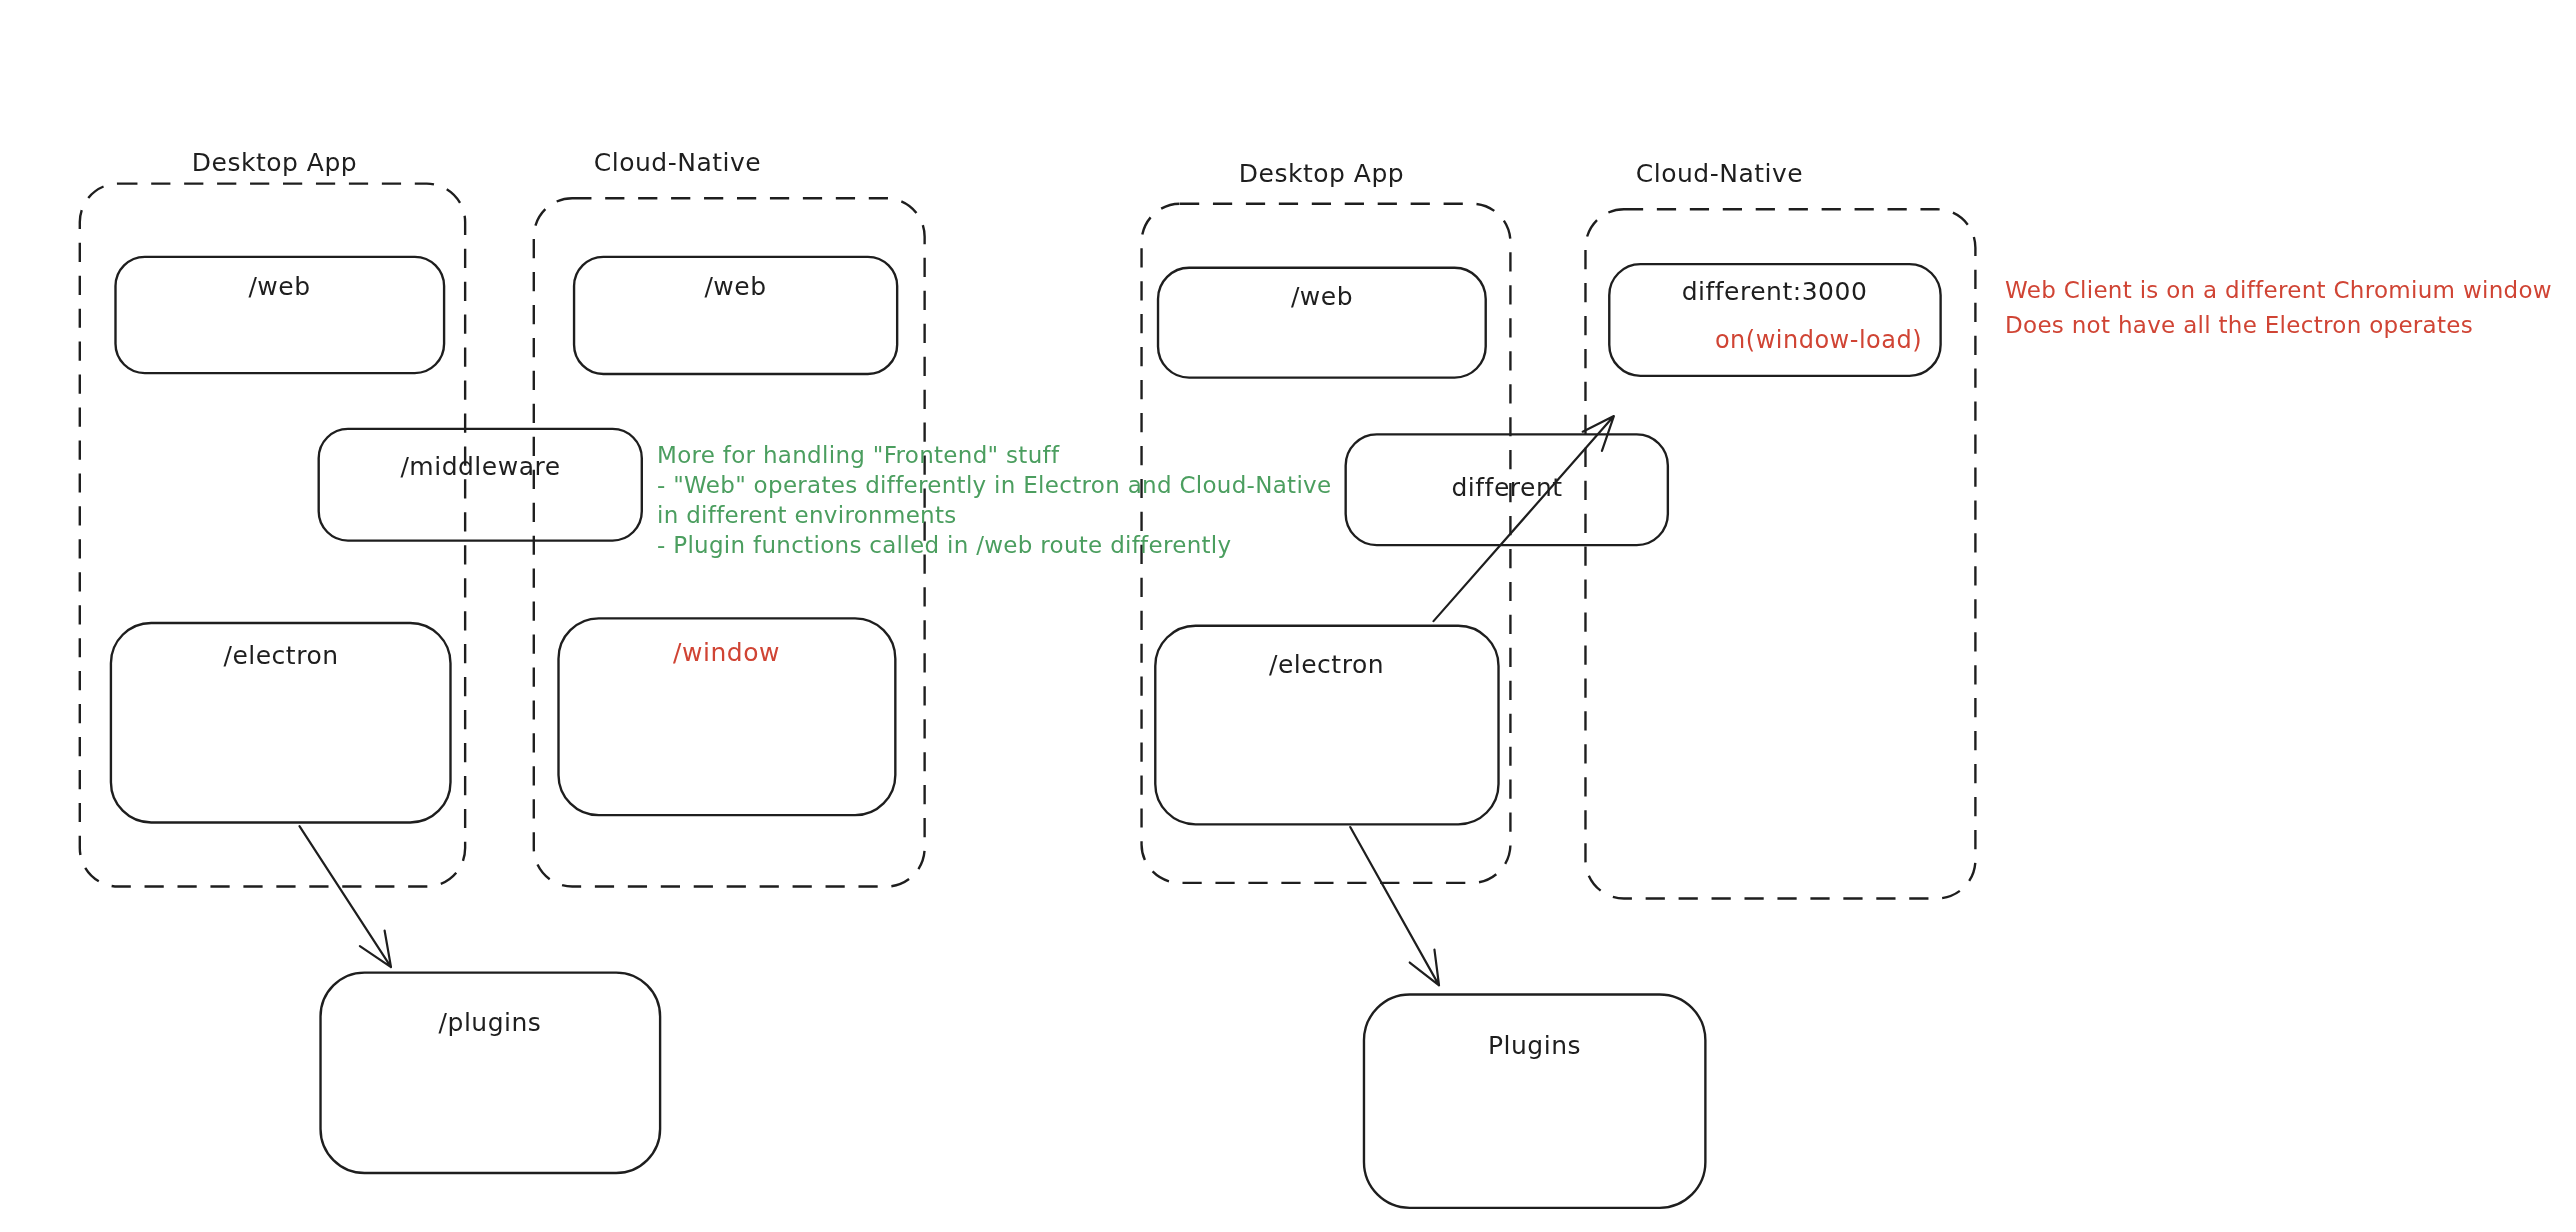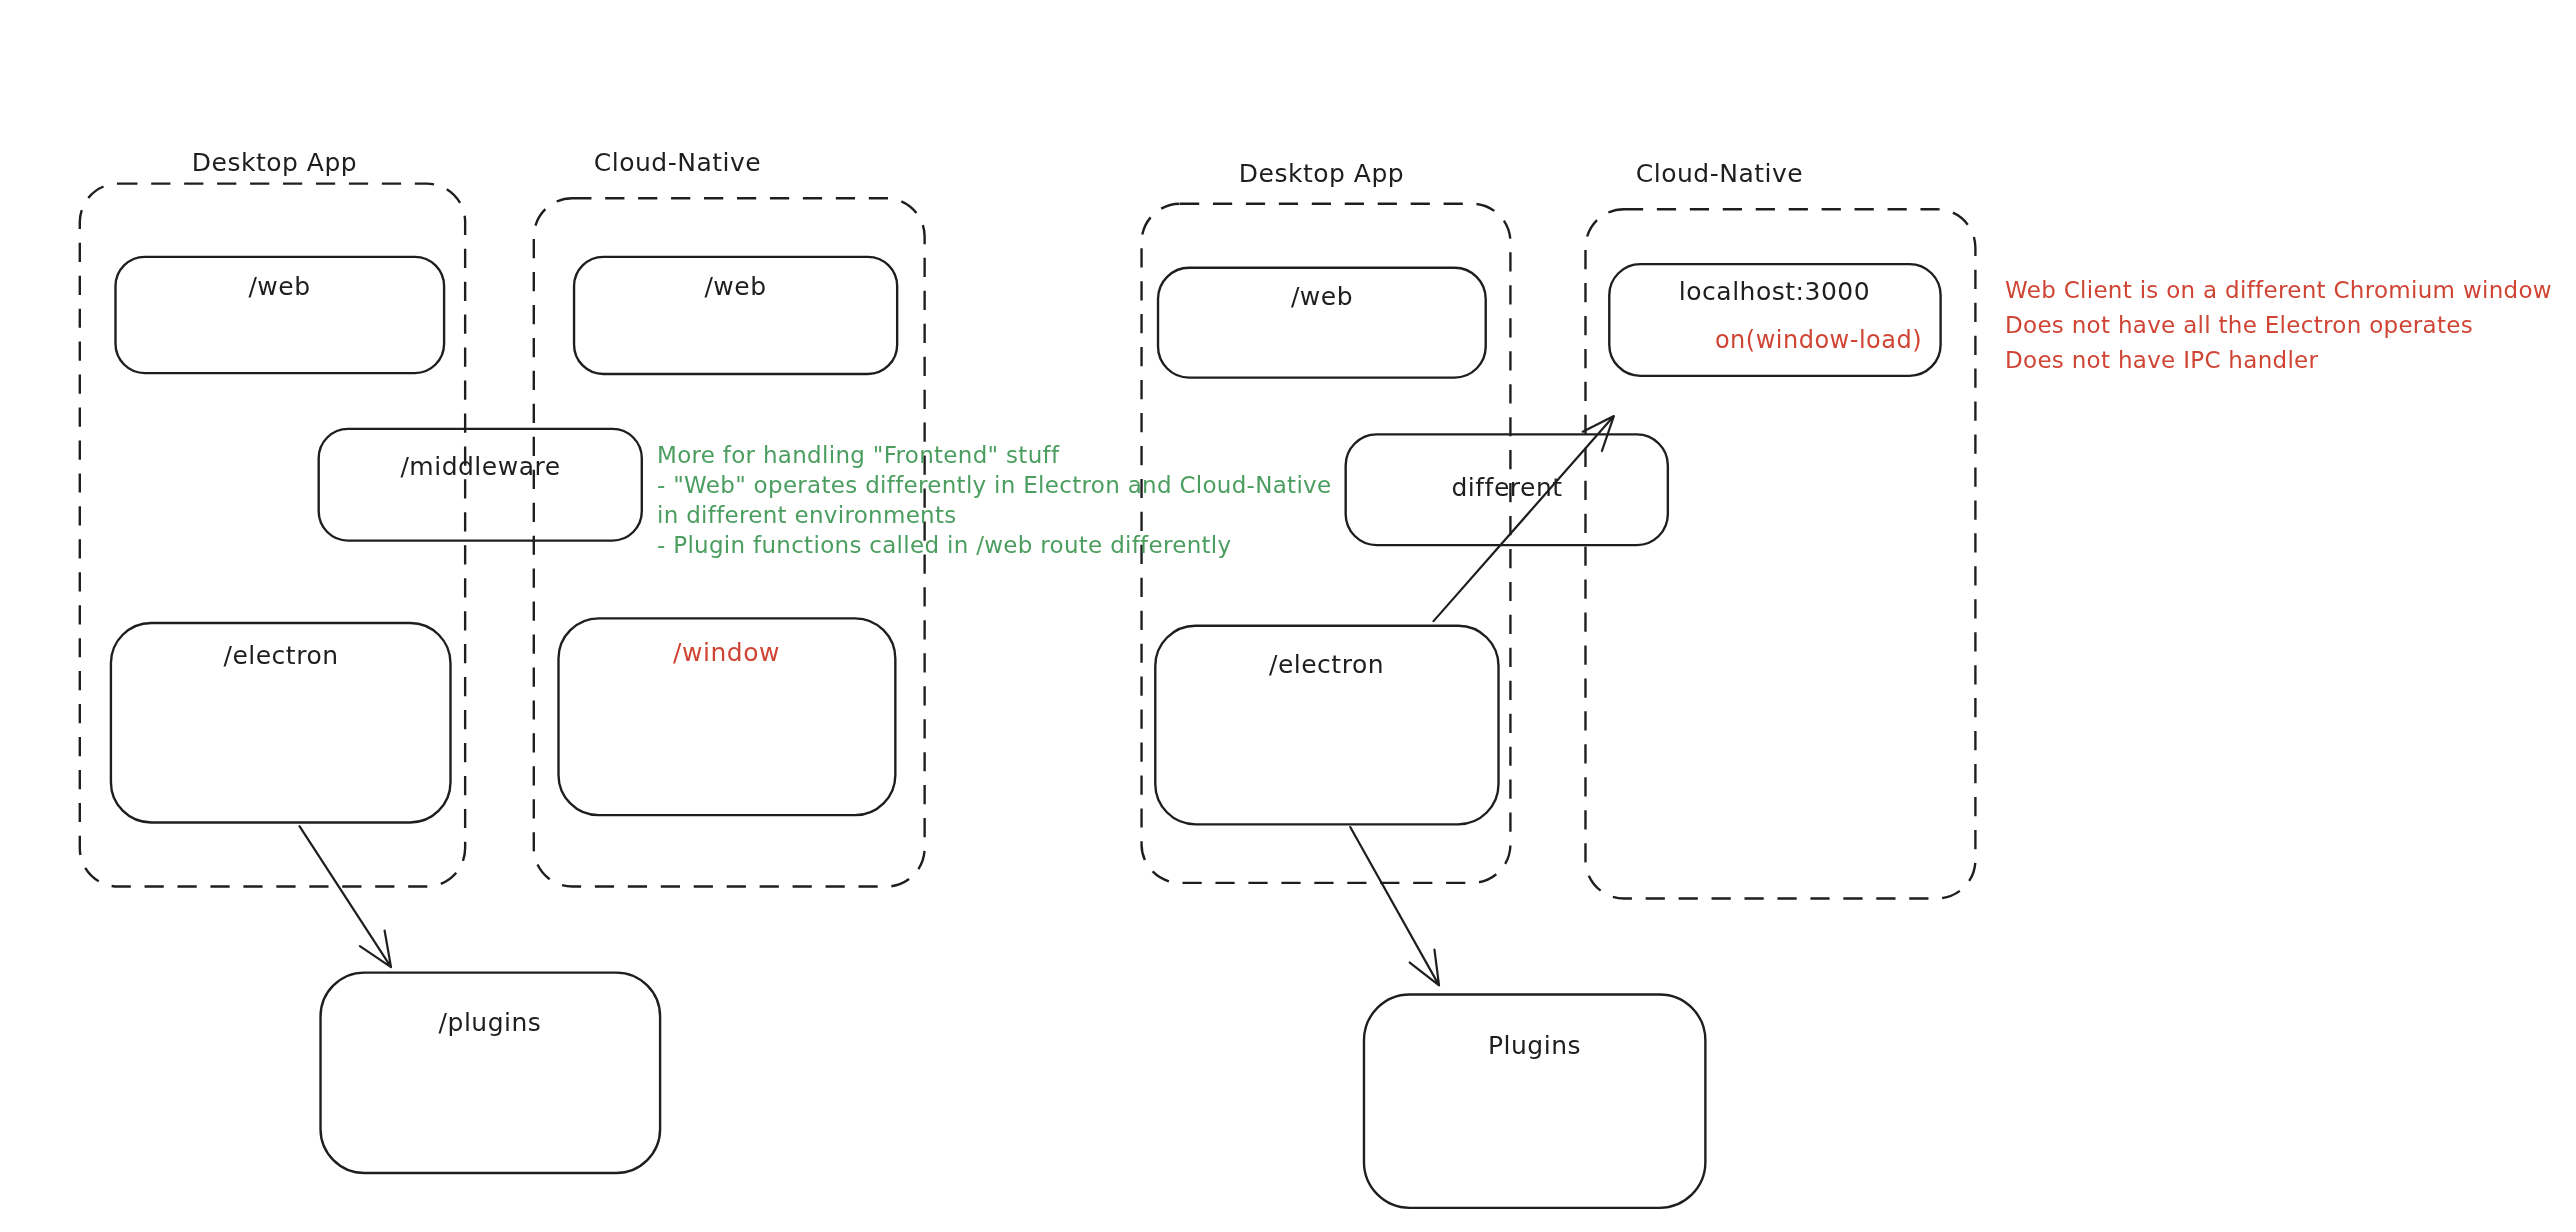--- a/index.html
+++ b/index.html
@@ -99,33 +99,32 @@
   <div class="lbl" style="left:115px; top:244px; width:329px;">/web</div>
   <div class="lbl" style="left:574px; top:244px; width:323px;">/web</div>
   <div class="lbl" style="left:319px; top:424px; width:323px;">/middleware</div>
   <div class="lbl" style="left:111px; top:613px; width:340px;">/electron</div>
   <div class="lbl red-text" style="left:558px; top:610px; width:337px;">/window</div>
   <div class="lbl" style="left:320px; top:980px; width:340px;">/plugins</div>
 
   <div class="lbl" style="left:1184px; top:131px; width:275px;">Desktop App</div>
   <div class="lbl" style="left:1582px; top:131px; width:275px;">Cloud-Native</div>
   <div class="lbl" style="left:1158px; top:254px; width:328px;">/web</div>
-  <div class="lbl" style="left:1609px; top:249px; width:331px;">localhost:3000</div>
+  <div class="lbl" style="left:1609px; top:249px; width:331px;">different:3000</div>
   <div class="lbl red-text" style="left:1653px; top:298px; width:331px; font-size:24px;">on(window-load)</div>
   <div class="lbl" style="left:1346px; top:445px; width:322px;">different</div>
   <div class="lbl" style="left:1155px; top:622px; width:343px;">/electron</div>
   <div class="lbl" style="left:1364px; top:1003px; width:341px;">Plugins</div>
 
   <div class="note green-note" style="left:657px; top:412px;">
     <div>More for handling "Frontend" stuff</div>
     <div>- "Web" operates differently in Electron and Cloud-Native</div>
     <div>in different environments</div>
     <div>- Plugin functions called in /web route differently</div>
   </div>
 
   <div class="note red-note" style="left:2005px; top:245px;">
     <div>Web Client is on a different Chromium window</div>
     <div>Does not have all the Electron operates</div>
-    <div>Does not have IPC handler</div>
   </div>
 
 </div>
 
 
 </body></html>

